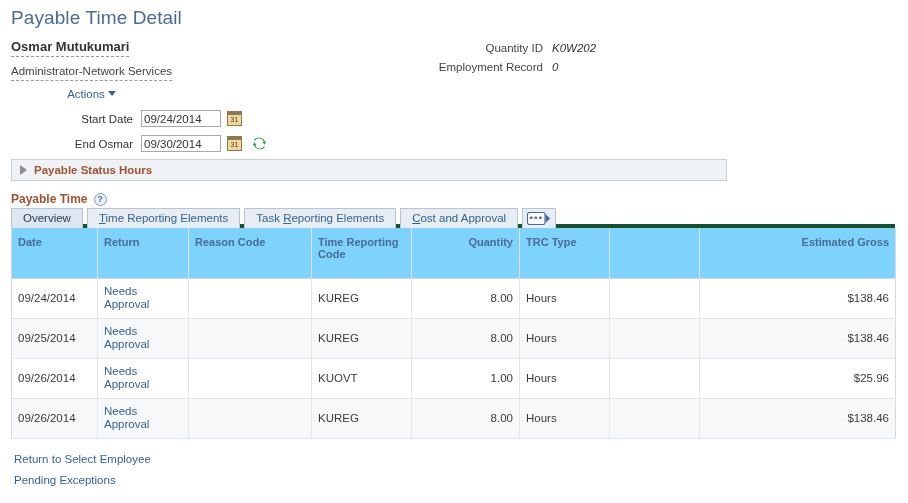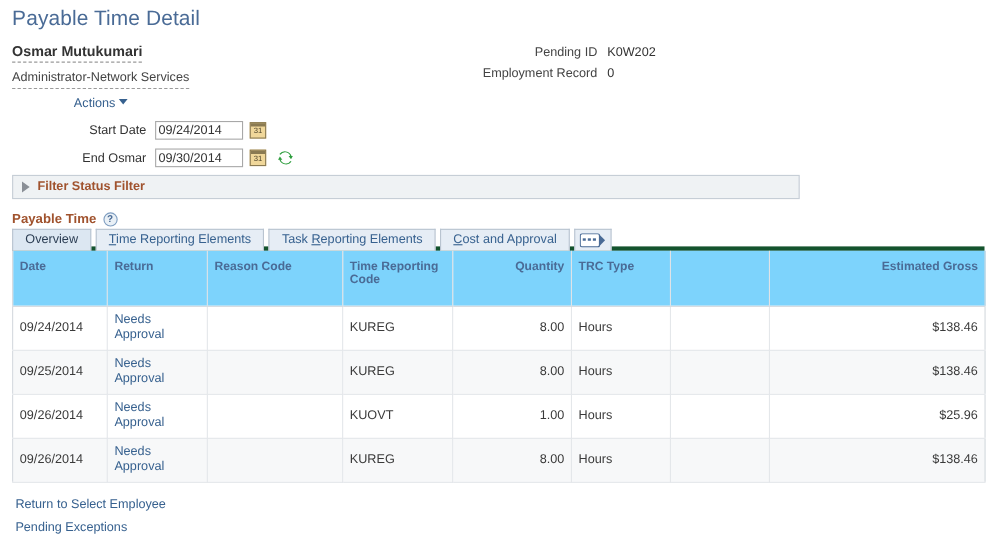--- a/index.html
+++ b/index.html
@@ -56,21 +56,21 @@
     border-top: 5px solid #37618f;
   }
 
   
   #emp-info { position: absolute; left: 430px; top: 42px; }
   .info-row { height: 19px; display: flex; align-items: baseline; }
   .info-label {
     width: 122px; text-align: right; padding-right: 9px;
     font-size: 11.5px; color: #444444; white-space: nowrap;
   }
-  .info-value { font-size: 11.5px; color: #333333; white-space: nowrap; }
+  .info-value { font-size: 11.5px; color: #333333; white-space: nowrap; font-style: italic; }
 
   
   #date-fields { position: absolute; left: 0px; top: 106px; }
   .date-row { height: 25px; display: flex; align-items: center; }
   .date-label {
     width: 141px; text-align: right; padding-right: 8px;
     font-size: 11.5px; font-weight: normal; color: #333333; white-space: nowrap;
   }
   .date-input {
     width: 80px; height: 17px;
@@ -236,21 +236,21 @@
 <div id="emp-block">
   <div id="emp-name">Osmar Mutukumari</div>
   <div><span id="emp-title">Administrator-Network Services</span></div>
   <div id="actions-row">
     <span id="actions-link"><span>Actions</span><span class="caret-down"></span></span>
   </div>
 </div>
 
 <div id="emp-info">
   <div class="info-row">
-    <div class="info-label">Pending ID</div>
+    <div class="info-label">Quantity ID</div>
     <div class="info-value">K0W202</div>
   </div>
   <div class="info-row">
     <div class="info-label">Employment Record</div>
     <div class="info-value">0</div>
   </div>
 </div>
 
 <div id="date-fields">
   <div class="date-row">
@@ -266,21 +266,21 @@
       <svg width="15" height="15" viewBox="0 0 16 16">
         <path d="M3.2 5.0 A5.2 5.2 0 0 1 12.6 6.2 L11.0 6.2 L13.4 9.4 L15.2 6.2 L13.9 6.2 A6.9 6.9 0 0 0 2.1 4.2 Z" fill="#2e9e3e"></path>
         <path d="M12.8 11.0 A5.2 5.2 0 0 1 3.4 9.8 L5.0 9.8 L2.6 6.6 L0.8 9.8 L2.1 9.8 A6.9 6.9 0 0 0 13.9 11.8 Z" fill="#2e9e3e"></path>
       </svg>
     </span>
   </div>
 </div>
 
 <div id="status-filter-bar">
   <span class="tri-right"></span>
-  <span id="status-filter-label">Filter Status Filter</span>
+  <span id="status-filter-label">Payable Status Hours</span>
 </div>
 
 <div id="payable-time-box">
 
   <div id="payable-time-head">
     <span id="payable-time-title">Payable Time</span>
     <span class="help-icon">?</span>
   </div>
 
   <div id="tabs">

